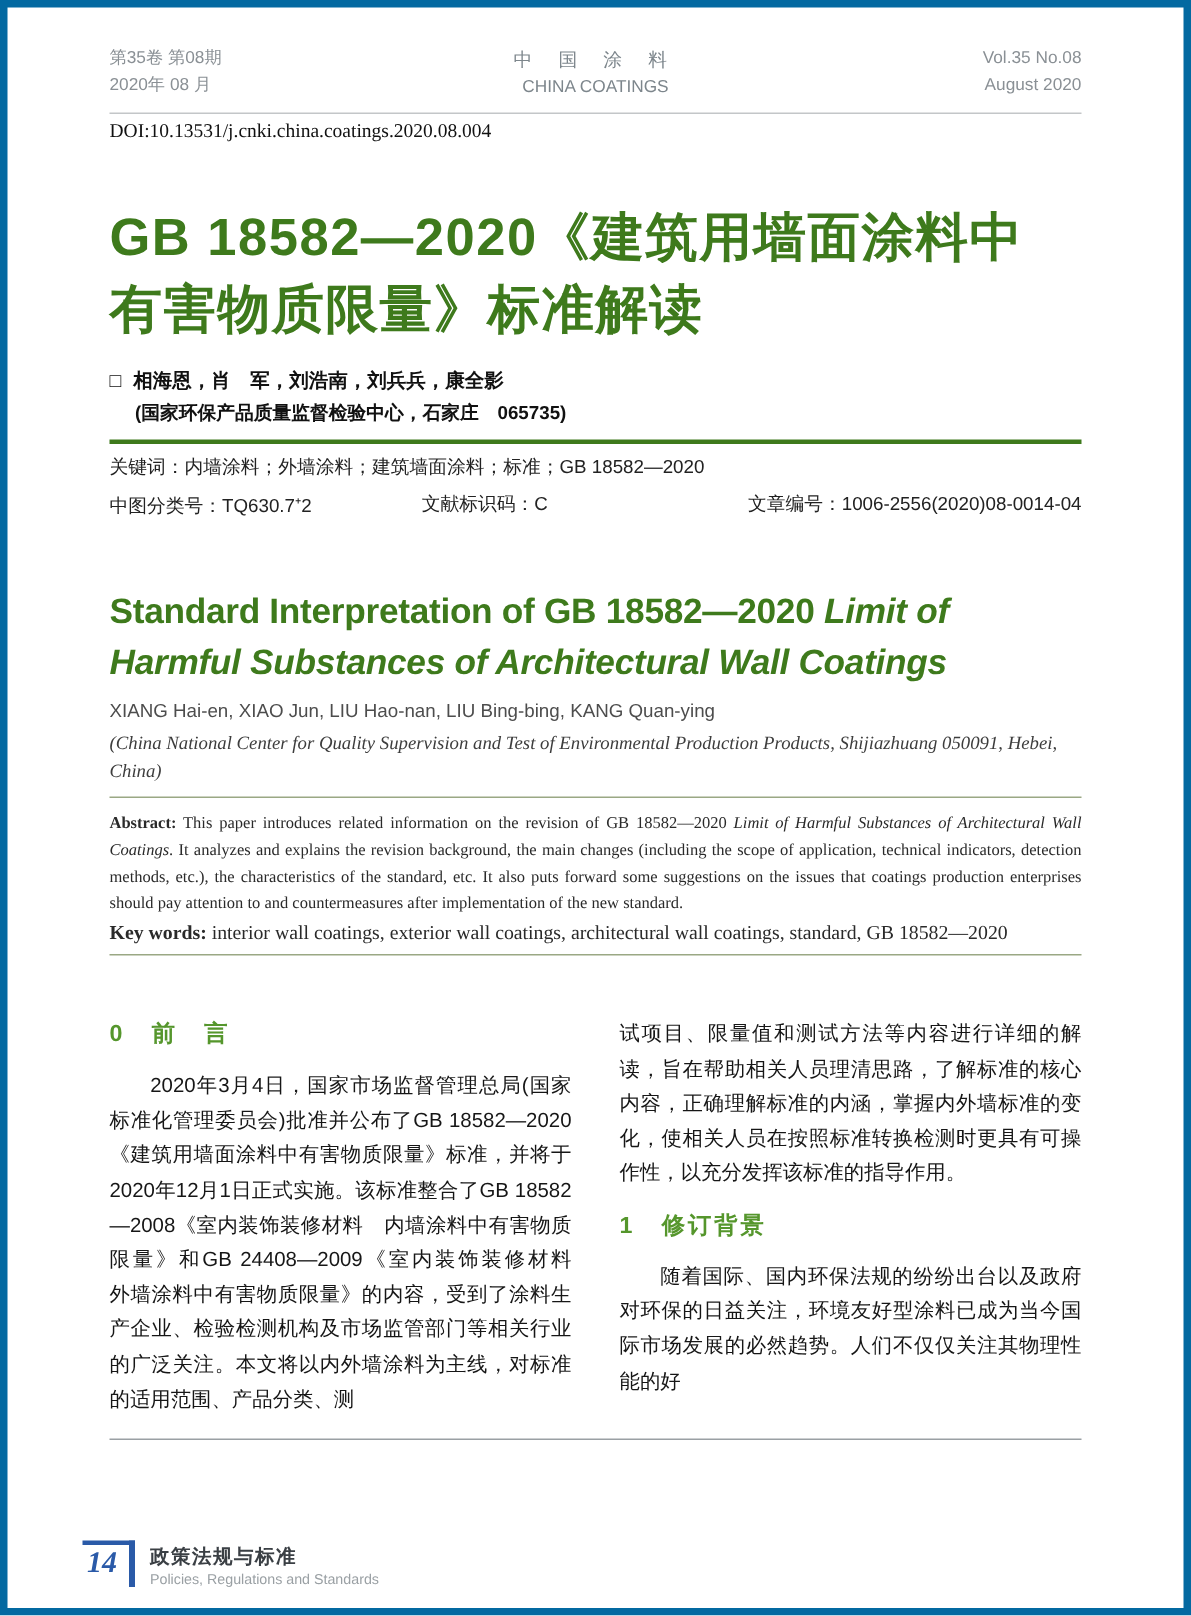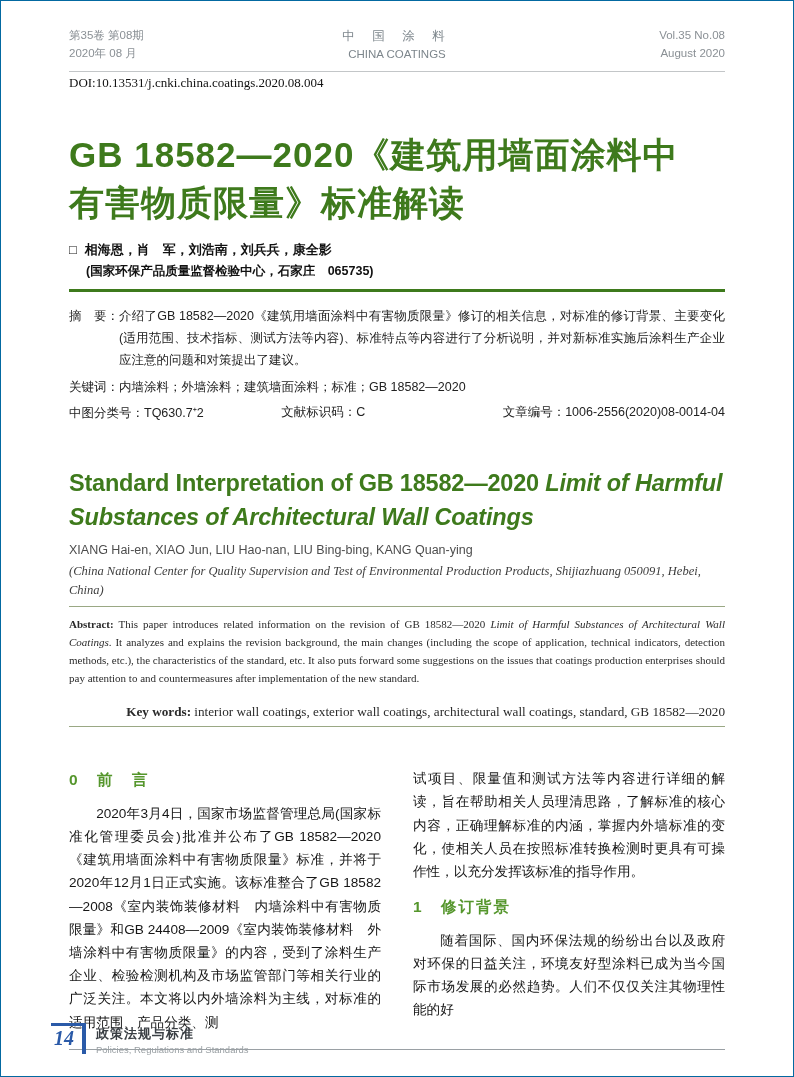--- a/index.html
+++ b/index.html
@@ -1,21 +1,21 @@
 <!DOCTYPE html>
 <html style="--accent_green: #3e7a1c; --heading_green: #55962c; --rule_olive: #9aa884; --footer_blue: #2a5aa8;"><head>
 <meta charset="utf-8">
 <style>
   html,body{margin:0;padding:0;background:#ffffff;}
   .page{
     width:794px;height:1077px;margin:0 auto;background:#fff;
     position:relative;overflow:hidden;box-sizing:border-box;
     padding:26px 68px 0 68px;
     font-family:"Liberation Sans",sans-serif;color:#1c1c1c;
-    border:1px solid #0369a1;
+    border:5px solid #0369a1;
   }
   
   .jheader{display:flex;justify-content:space-between;align-items:flex-start;
     font-size:11.5px;line-height:1.55;color:#8a9095;}
   .jheader .col{width:33%;}
   .jheader .center{text-align:center;color:#7d868c;}
   .jheader .center .cn{letter-spacing:7px;font-size:12.5px;color:#7d868c;}
   .jheader .right{text-align:right;}
   .rule-gray{border:none;border-top:1px solid #c3c6c8;margin:7px 0 0 0;}
   .doi{font-family:"Liberation Serif",serif;font-size:13px;color:#111;margin-top:3px;}
@@ -38,21 +38,21 @@
     color:var(--accent_green);letter-spacing:-0.2px;}
   .title-en .it{font-style:italic;}
   .authors-en{margin-top:9px;font-size:12.5px;color:#4d4d4d;}
   .affil-en{margin-top:5px;font-family:"Liberation Serif",serif;font-style:italic;
     font-size:12.5px;line-height:1.55;color:#3d3d3d;}
   .rule-olive{border:none;border-top:1.5px solid var(--rule_olive);margin:6px 0 0 0;}
   .abs-en{margin-top:9px;font-family:"Liberation Serif",serif;font-size:11px;
     line-height:1.63;color:#2a2a2a;text-align:justify;}
   .abs-en .lbl{font-weight:bold;}
   .abs-en .it{font-style:italic;}
-  .kw-en{margin-top:16px;font-family:"Liberation Serif",serif;font-size:13.2px;color:#2a2a2a;text-align:right;}
+  .kw-en{margin-top:2px;font-family:"Liberation Serif",serif;font-size:13.2px;color:#2a2a2a;}
   .kw-en .lbl{font-weight:bold;}
   
   .columns{margin-top:40px;display:flex;gap:32px;}
   .colm{width:317px;font-size:13.6px;line-height:1.71;text-align:justify;color:#161616;}
   .sec-head{color:var(--heading_green);font-weight:bold;font-size:15.5px;letter-spacing:2px;margin:0 0 8px 0;}
   .sec-head.second{margin-top:11px;}
   .para{margin:0;}
   .para.indent{text-indent:2em;}
   
   .fn-rule{border:none;border-top:1px solid #9aa0a4;margin:15px 0 0 0;}
@@ -94,26 +94,20 @@
     <div>有害物质限量》标准解读</div>
   </div>
 
   <div class="authors-cn">
     <span>□</span>
     <span>相海恩，肖　军，刘浩南，刘兵兵，康全影</span>
   </div>
   <div class="affil-cn">(国家环保产品质量监督检验中心，石家庄　065735)</div>
   <hr class="rule-green">
 
-  <div class="abs-cn">
-    <div class="abs-row">
-      <span class="abs-label">摘　要：</span>
-      <div class="abs-body">介绍了GB 18582—2020《建筑用墙面涂料中有害物质限量》修订的相关信息，对标准的修订背景、主要变化(适用范围、技术指标、测试方法等内容)、标准特点等内容进行了分析说明，并对新标准实施后涂料生产企业应注意的问题和对策提出了建议。</div>
-    </div>
-  </div>
   <div class="kw-cn">关键词：内墙涂料；外墙涂料；建筑墙面涂料；标准；GB 18582—2020</div>
   <div class="meta-row">
     <span>中图分类号：TQ630.7⁺2</span>
     <span class="m2">文献标识码：C</span>
     <span>文章编号：1006-2556(2020)08-0014-04</span>
   </div>
 
   <div class="title-en">
     <span>Standard Interpretation of GB 18582—2020 </span><span class="it">Limit of Harmful Substances of Architectural Wall Coatings</span>
   </div>

